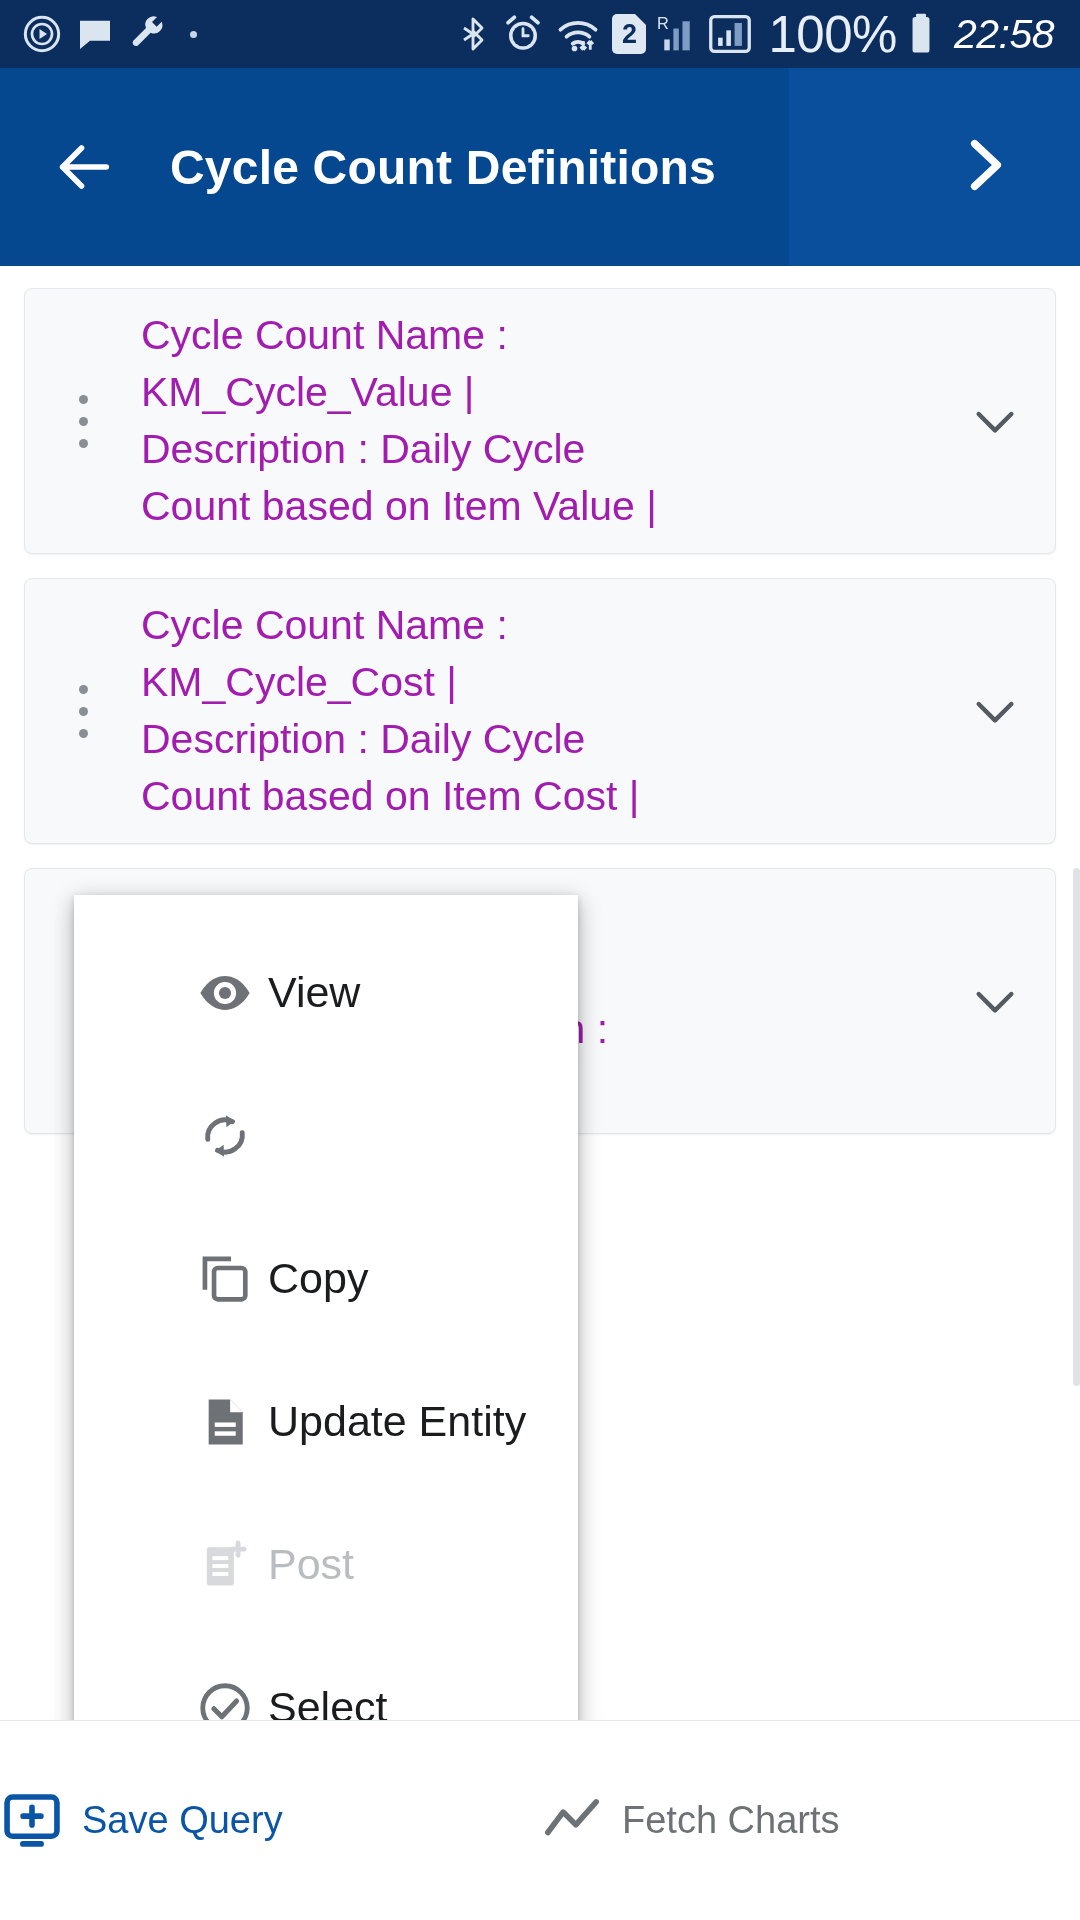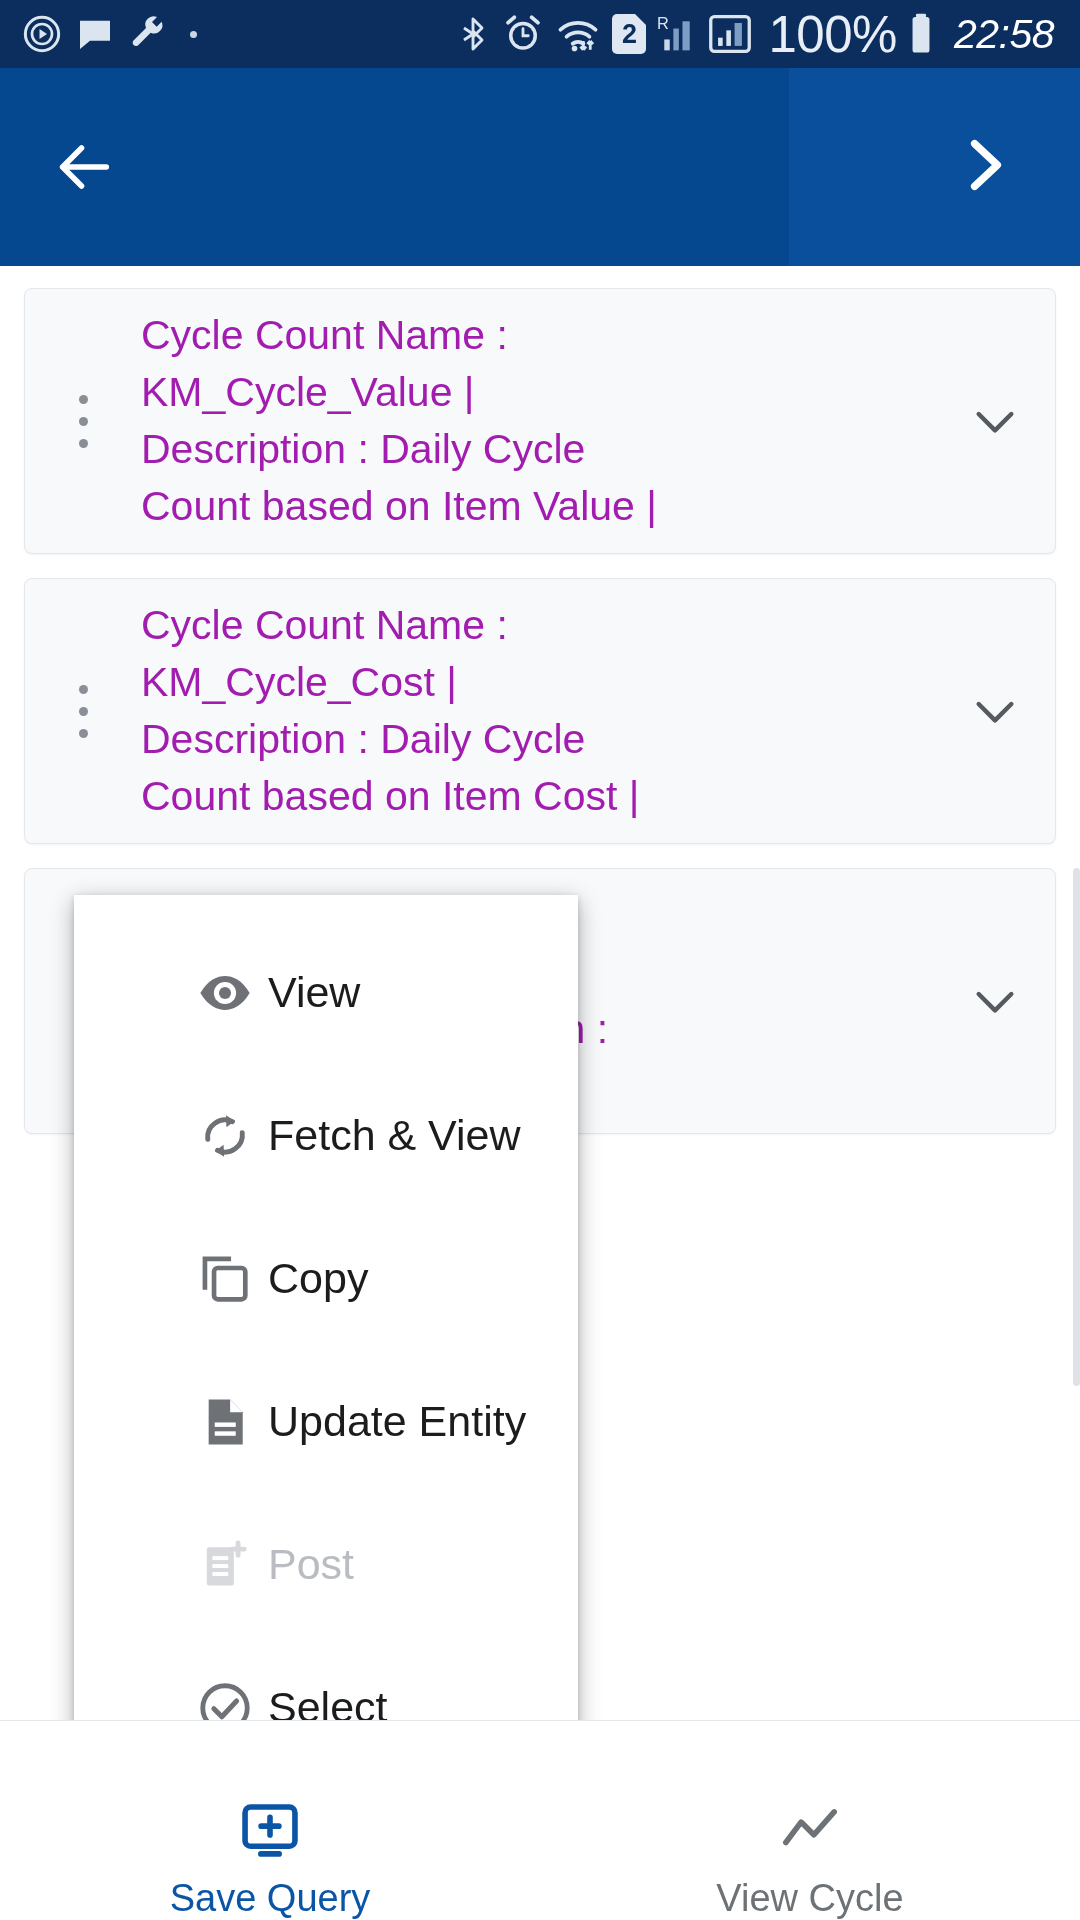--- a/index.html
+++ b/index.html
@@ -220,23 +220,23 @@
     bottom: 0; left: 0;
     width: 1080px;
     height: 199px;
     background: #ffffff;
     border-top: 1px solid #e4e7eb;
     display: flex;
   }
   .navitem {
     flex: 1;
     display: flex;
-    flex-direction: column;
-    align-items: center;
-    justify-content: flex-end;
+    flex-direction: row;
+    align-items: center;
+    justify-content: flex-start;
     gap: 18px;
   }
   .navlabel {
     font-size: 38px;
     font-family: "Liberation Sans", sans-serif;
   }
   .navlabel.active { color: #0b55a6; }
   .navlabel.inactive { color: #6d7277; }
 </style>
 </head>
@@ -302,20 +302,21 @@
       <span class="sb-clock">22:58</span>
     </div>
   </div>
 
   <div class="appbar">
     <div style="display:flex;align-items:center;">
       <svg width="70" height="70" viewBox="0 0 24 24">
         <path d="M20 12 H5 M11.5 5.5 L5 12 L11.5 18.5" fill="none" stroke="#ffffff" stroke-width="1.9" stroke-linecap="round" stroke-linejoin="round"></path>
       </svg>
     </div>
+    <div class="appbar-title">Cycle Count Definitions</div>
     <div class="appbar-next">
       <svg width="64" height="64" viewBox="0 0 24 24">
         <path d="M8.5 4 L17 12 L8.5 20" fill="none" stroke="#ffffff" stroke-width="2.8" stroke-linecap="round" stroke-linejoin="round"></path>
       </svg>
     </div>
   </div>
 
   <div class="content">
 
     <div class="card" style="top:22px;height:266px;">
@@ -394,21 +395,20 @@
 
       <div class="menu-item">
         <span class="menu-icon">
           <svg width="56" height="56" viewBox="0 0 24 24">
             <path d="M4.6 13.4 a7.4 7.4 0 0 1 10.6 -7.5" fill="none" stroke="#6e7276" stroke-width="2.1" stroke-linecap="round"></path>
             <path d="M19.4 10.6 a7.4 7.4 0 0 1 -10.6 7.5" fill="none" stroke="#6e7276" stroke-width="2.1" stroke-linecap="round"></path>
             <path d="M12.4 3.1 L16.2 5.6 L12.6 8.2 Z" fill="#6e7276"></path>
             <path d="M11.6 20.9 L7.8 18.4 L11.4 15.8 Z" fill="#6e7276"></path>
           </svg>
         </span>
-        <span class="menu-label">Fetch &amp; View</span>
       </div>
 
       <div class="menu-item">
         <span class="menu-icon">
           <svg width="56" height="56" viewBox="0 0 24 24">
             <path d="M3.4 16.6 L3.4 3.4 L14.6 3.4" fill="none" stroke="#6e7276" stroke-width="2"></path>
             <rect x="7.3" y="7.3" width="13.4" height="13.4" rx="1.6" fill="none" stroke="#6e7276" stroke-width="2"></rect>
           </svg>
         </span>
         <span class="menu-label">Copy</span>
@@ -459,17 +459,17 @@
         <rect x="2.2" y="1.6" width="19.6" height="15.4" rx="2.2" fill="none" stroke="#0b55a6" stroke-width="2.2"></rect>
         <path d="M12 5.6 v7 M8.5 9.1 h7" stroke="#0b55a6" stroke-width="2.2" stroke-linecap="round"></path>
         <path d="M8.4 20 h7.2" stroke="#0b55a6" stroke-width="2.2" stroke-linecap="round"></path>
       </svg>
       <span class="navlabel active">Save Query</span>
     </div>
     <div class="navitem">
       <svg width="64" height="56" viewBox="0 0 24 22">
         <path d="M2.5 15.5 L8.5 7.5 L13.5 12.5 L21.5 3.5" fill="none" stroke="#6d7277" stroke-width="2.2" stroke-linecap="round" stroke-linejoin="round"></path>
       </svg>
-      <span class="navlabel inactive">View Cycle</span>
+      <span class="navlabel inactive">Fetch Charts</span>
     </div>
   </div>
 
 </div>
 
 </body></html>

